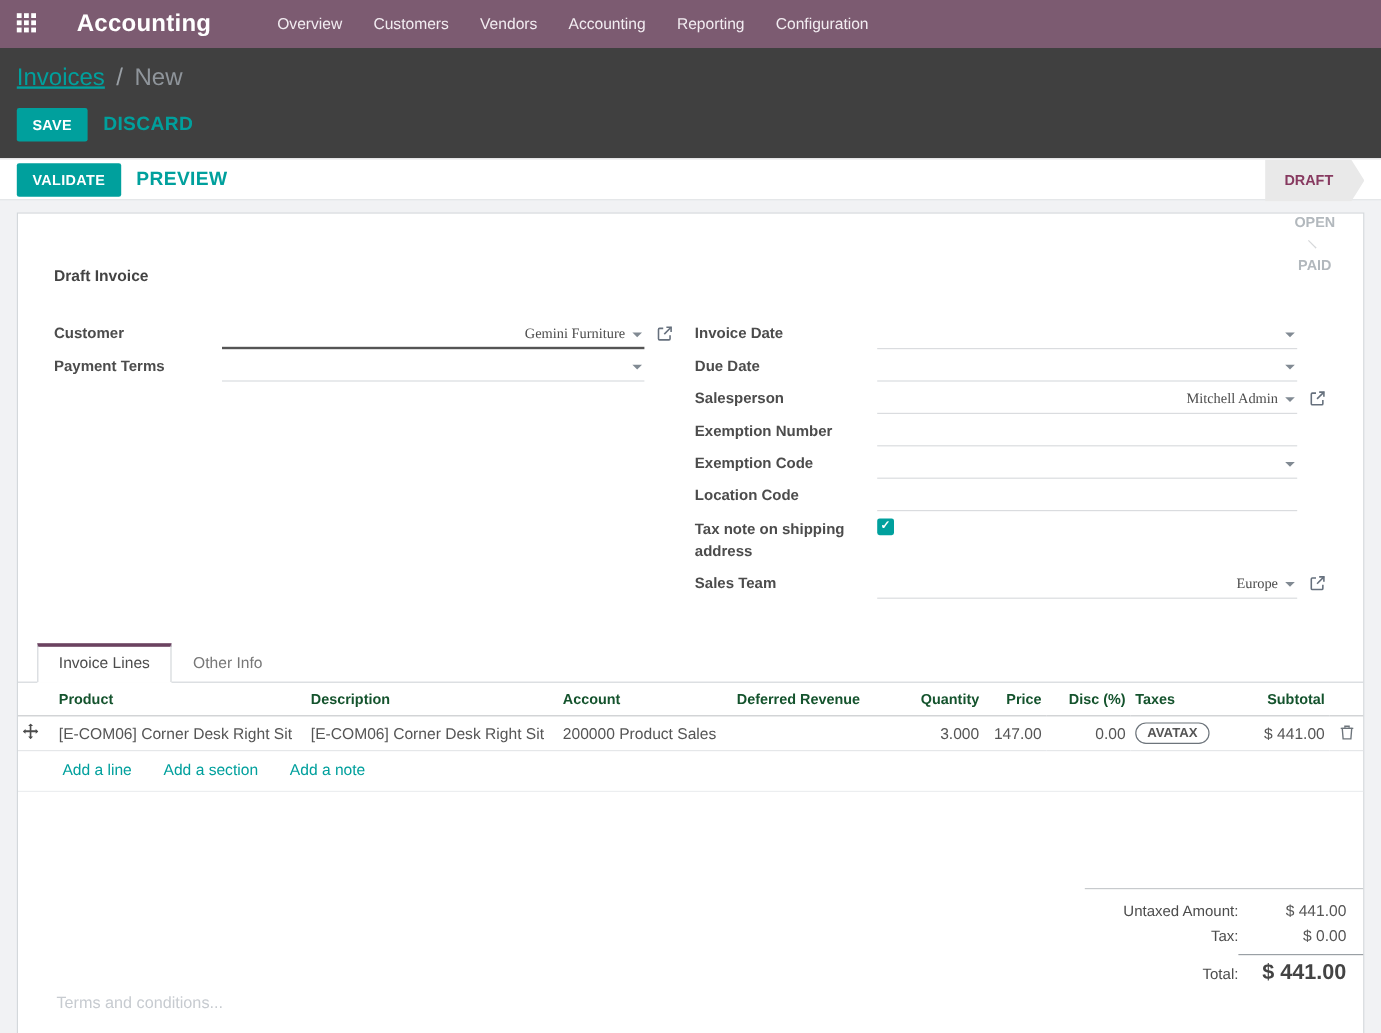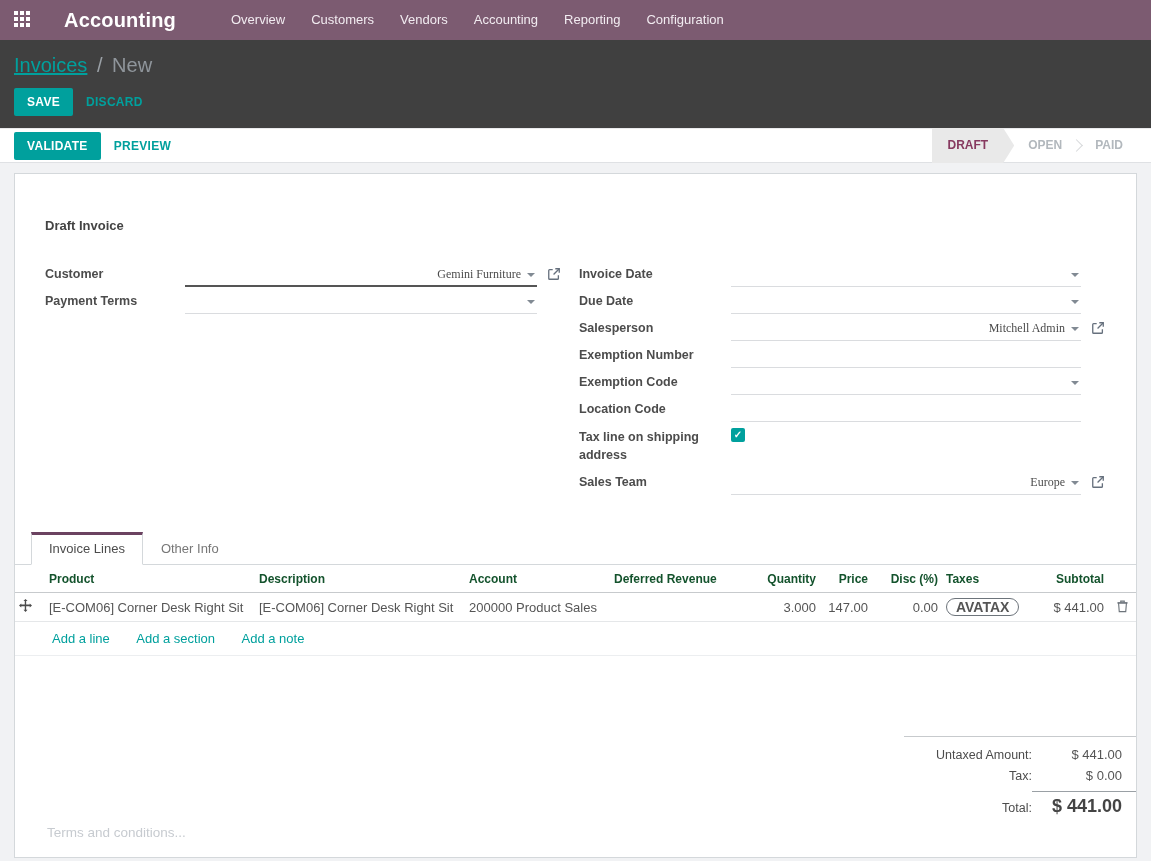--- a/index.html
+++ b/index.html
@@ -22,26 +22,26 @@
   
   .control-panel { background:#404040; padding:14px 14px 12px; }
   .breadcrumb { font-size:20px; }
   .breadcrumb .bc-link { color:#00a09d; text-decoration:underline; cursor:pointer; }
   .breadcrumb .bc-sep { color:#9aa0a6; margin:0 4px; }
   .breadcrumb .bc-current { color:#8f959b; }
   .cp-buttons { margin-top:11px; display:flex; align-items:center; }
   .btn-primary { background:#00a09d; color:#fff; border:none; font-family:inherit;
     font-size:12px; font-weight:700; letter-spacing:.3px; padding:7px 13px; cursor:pointer; border-radius:2px; }
   .btn-link { background:none; border:none; color:#00a09d; font-family:inherit;
-    font-size:12px; font-weight:700; letter-spacing:.3px; padding:7px 13px; cursor:pointer; }
+    font-size:16px; font-weight:700; letter-spacing:.3px; padding:7px 13px; cursor:pointer; }
 
   
   .button-bar { background:#fff; border-top:1px solid #e9eaec; border-bottom:1px solid #dfe1e4;
     height:35px; display:flex; align-items:center; padding:0 14px 0 14px; }
-  .statusbar { margin-left:auto; display:flex; align-items:center; height:100%; }
+  .statusbar { margin-left:auto; display:flex; align-items:center; height:100%;flex-direction:column; }
   .step { font-size:12px; font-weight:700; color:#b2b8bd; padding:0 14px; line-height:35px; cursor:pointer; }
   .step.active { background:#e9e9e9; color:#873a60; padding:0 26px 0 16px;
     clip-path:polygon(0 0, calc(100% - 11px) 0, 100% 50%, calc(100% - 11px) 100%, 0 100%); }
   .step-sep { width:9px; height:9px; border-top:1px solid #d6d8da; border-right:1px solid #d6d8da;
     transform:rotate(45deg); margin:0 0 0 -4px; }
 
   
   .sheet { margin:10px 14px 0; background:#fff; border:1px solid #d4d8db;
     height:685px; display:flex; flex-direction:column; }
   .sheet-pad { padding:44px 30px 0; }
@@ -75,21 +75,21 @@
 
   
   table.lines { width:100%; border-collapse:collapse; table-layout:fixed; font-size:13px; }
   table.lines th { font-size:12px; font-weight:700; color:#14532d; text-align:left;
     padding:7px 4px 6px; border-bottom:1px solid #c7cacd; }
   table.lines th.num, table.lines td.num { text-align:right; }
   table.lines td { padding:5px 4px; color:#555; border-bottom:1px solid #e5e7e9;
     white-space:nowrap; overflow:hidden; }
   td.handle-cell { padding-left:16px; cursor:grab; }
   .tax-pill { display:inline-block; border:1px solid #6d747b; border-radius:10px;
-    padding:0 9px; font-size:14px; font-weight:700; color:#555; line-height:16px; }
+    padding:0 9px; font-size:11px; font-weight:700; color:#555; line-height:16px; }
   .trash-cell { text-align:center; cursor:pointer; }
 
   .add-links { padding:7px 0 8px 37px; border-bottom:1px solid #eceef0; }
   .add-links a { color:#00a09d; font-size:13px; text-decoration:none; margin-right:22px; cursor:pointer; }
 
   
   .totals { margin:80px 0 0 auto; width:232px; border-top:1px solid #c7cacd; padding-top:7px; }
   .trow { display:flex; justify-content:flex-end; align-items:baseline; padding:3px 0; }
   .tlabel { font-size:12.5px; font-weight:400; color:#4c4c4c; }
   .tval { width:104px; text-align:right; font-size:13px; color:#555; padding-right:14px; }
@@ -223,21 +223,21 @@
             <span class="caret"></span>
           </div>
         </div>
         <div class="frow">
           <div class="flabel">Location Code</div>
           <div class="finput">
             <input value="" style="">
           </div>
         </div>
         <div class="frow chk-row">
-          <div class="flabel wrap-label">Tax line on shipping address</div>
+          <div class="flabel wrap-label">Tax note on shipping address</div>
           <div class="checkbox">✓</div>
         </div>
         <div class="frow">
           <div class="flabel">Sales Team</div>
           <div class="finput">
             <input value="Europe" style="">
             <span class="caret"></span>
           </div>
           <button class="ext-btn">
             <svg width="14" height="14" viewBox="0 0 16 16">

